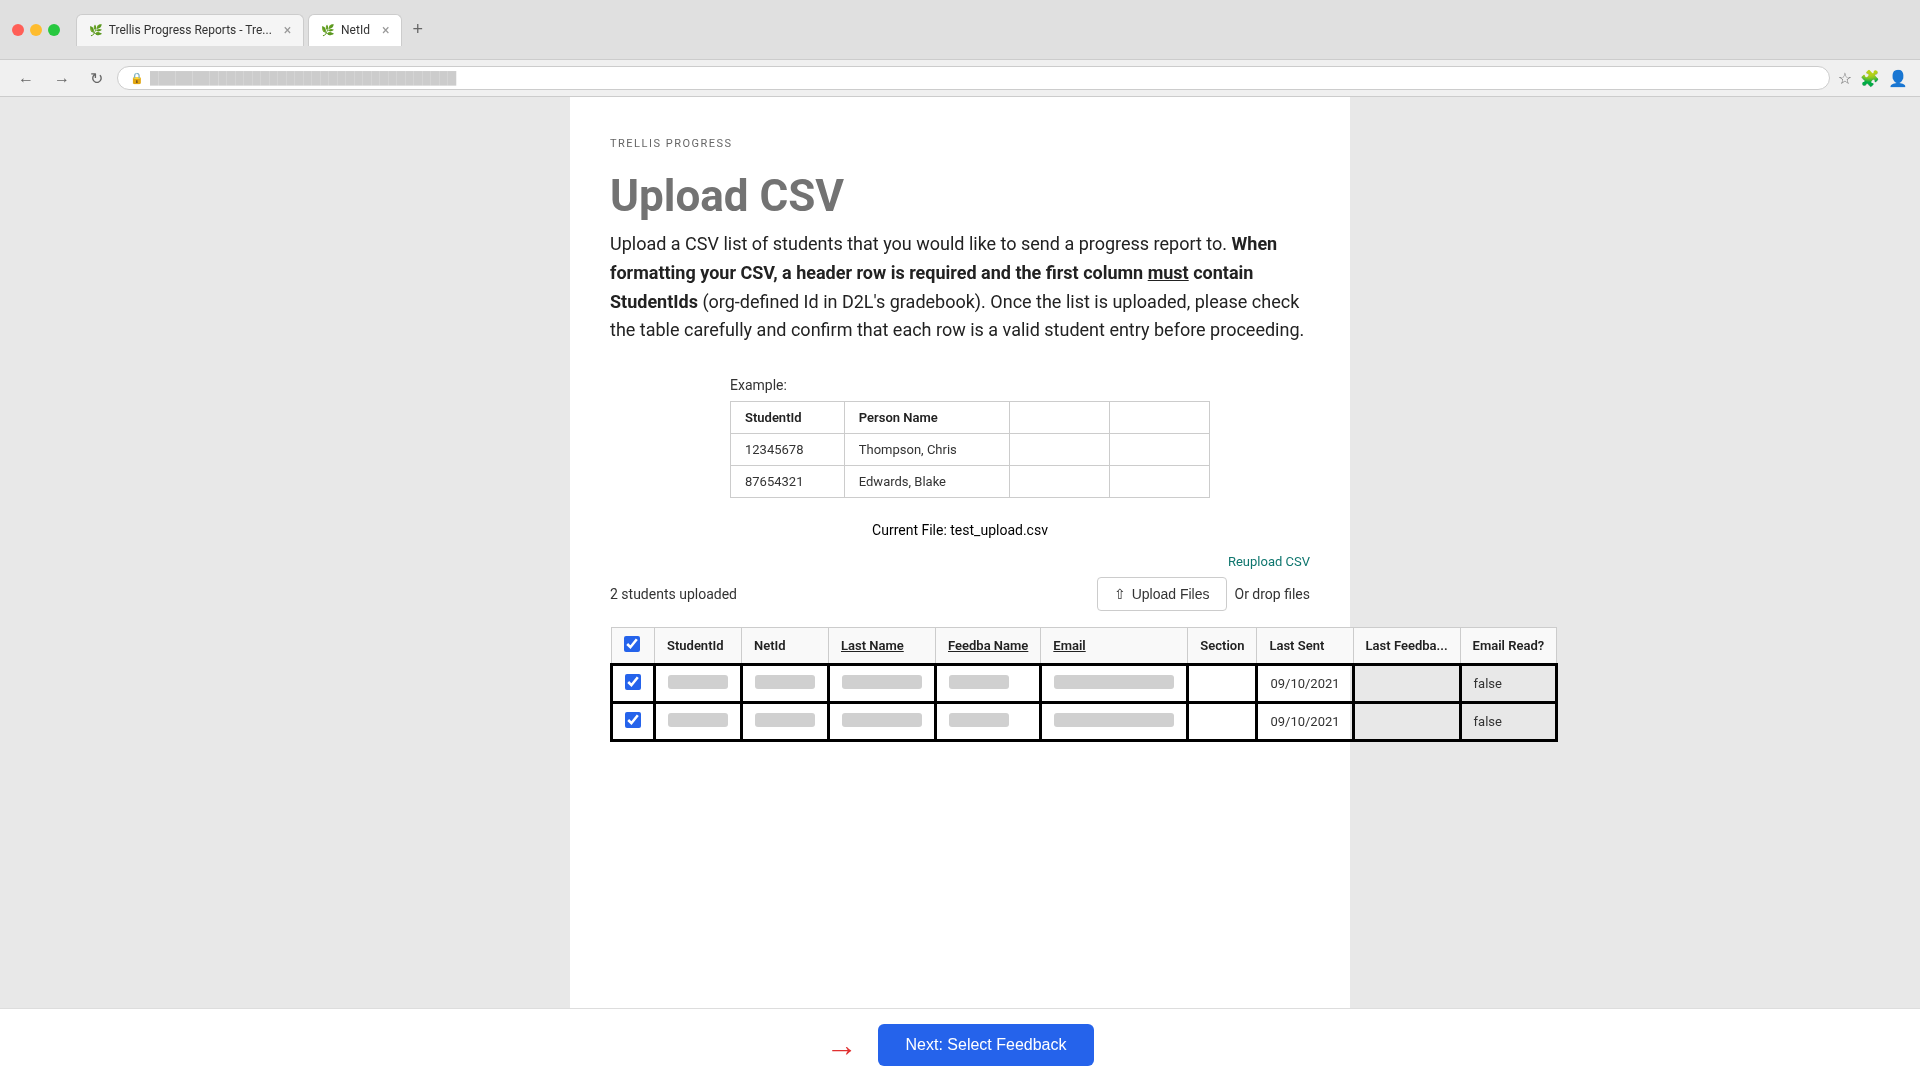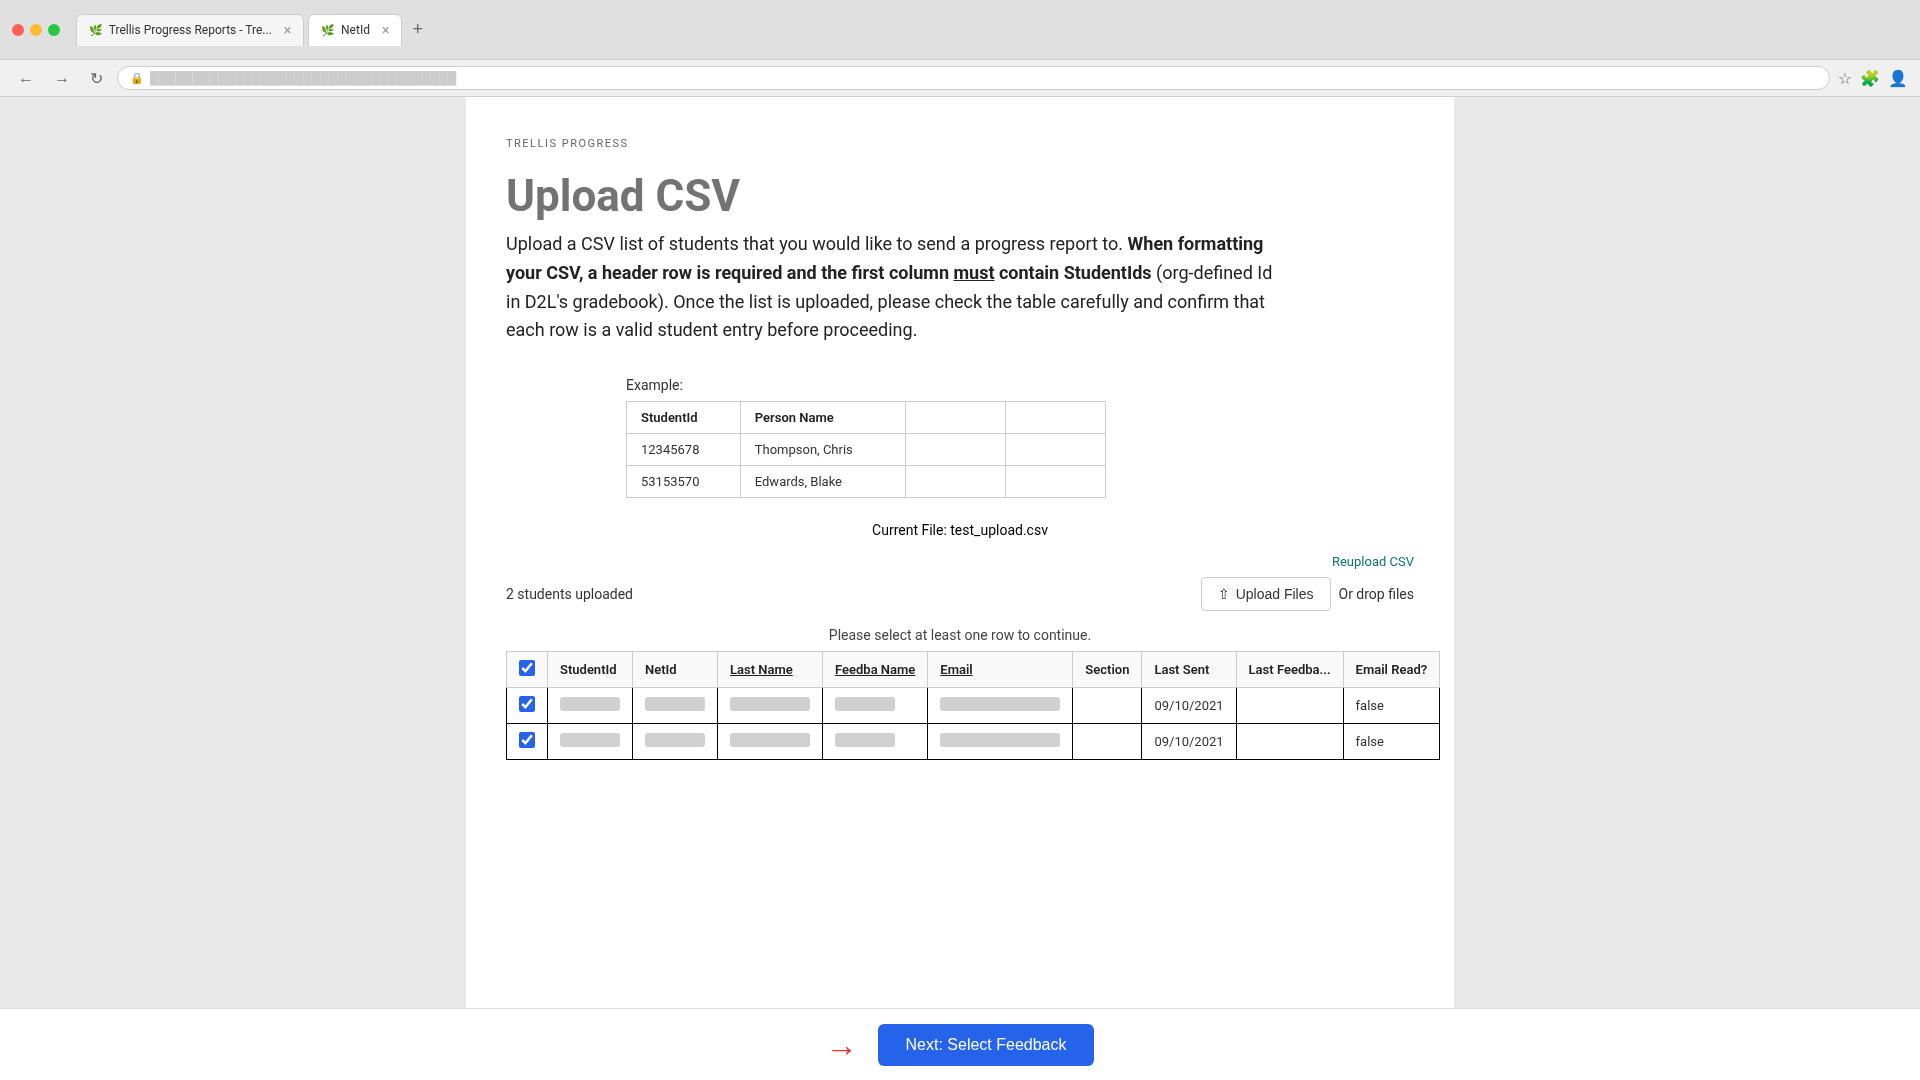--- a/index.html
+++ b/index.html
@@ -65,21 +65,21 @@
 
     
     .page-wrapper {
       flex: 1;
       display: flex;
       justify-content: center;
       padding: 0;
     }
     .content-area {
       background: #fff;
-      width: 988px;
+      width: 780px;
       min-height: 940px;
       padding: 40px 40px 74px 40px;
     }
 
     .brand-label {
       font-size: 11px;
       letter-spacing: 1.5px;
       color: #666;
       text-transform: uppercase;
       margin-bottom: 20px;
@@ -211,21 +211,21 @@
       background: #f9f9f9;
       font-weight: 600;
       color: #222;
       text-align: left;
       white-space: nowrap;
     }
     .student-table th.underline {
       text-decoration: underline;
     }
     .student-table td {
-      border: 1px solid #000000;
+      border: 3px solid #000000;
       padding: 8px 12px;
       color: #333;
     }
     .student-table .blurred {
       color: transparent;
       background: #d0d0d0;
       border-radius: 3px;
       display: inline-block;
       height: 14px;
     }
@@ -329,21 +329,21 @@
             </tr>
           </thead>
           <tbody>
             <tr>
               <td>12345678</td>
               <td>Thompson, Chris</td>
               <td></td>
               <td></td>
             </tr>
             <tr>
-              <td>53153570</td>
+              <td>87654321</td>
               <td>Edwards, Blake</td>
               <td></td>
               <td></td>
             </tr>
           </tbody>
         </table>
       </div>
     </div>
 
     <div class="current-file">Current File: test_upload.csv</div>
@@ -356,21 +356,20 @@
       <span class="students-count">2 students uploaded</span>
       <div class="upload-controls">
         <button class="upload-btn">
           <span>⇧</span>
           <span>Upload Files</span>
         </button>
         <span class="drop-text">Or drop files</span>
       </div>
     </div>
 
-    <div class="select-notice">Please select at least one row to continue.</div>
 
     <table class="student-table">
       <thead>
         <tr>
           <th class="checkbox-col">
             <input type="checkbox" checked="" style="">
           </th>
           <th>StudentId</th>
           <th>NetId</th>
           <th class="underline">Last Name</th>

